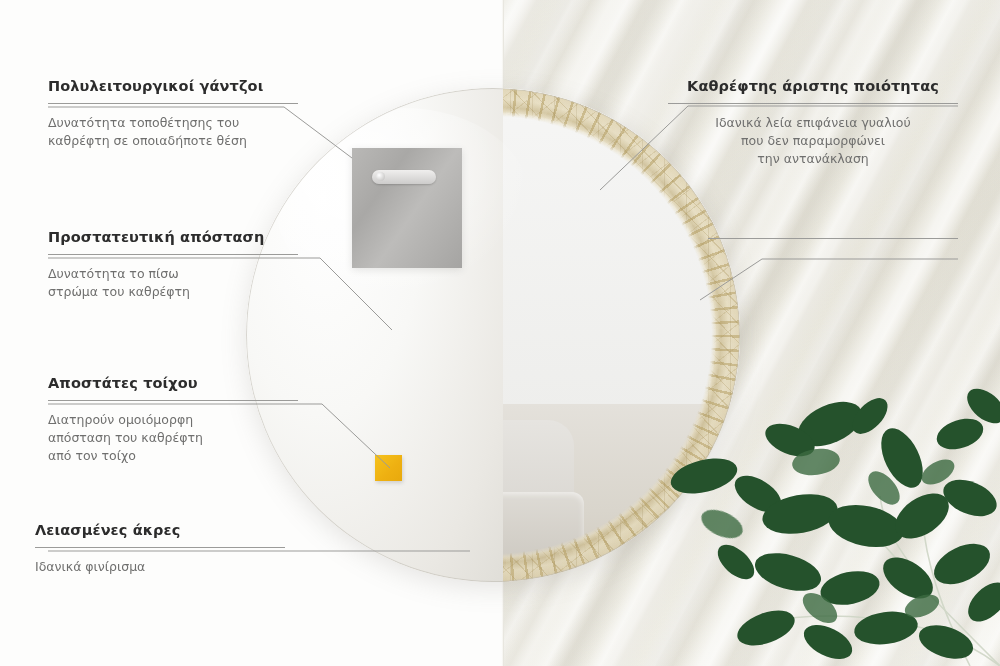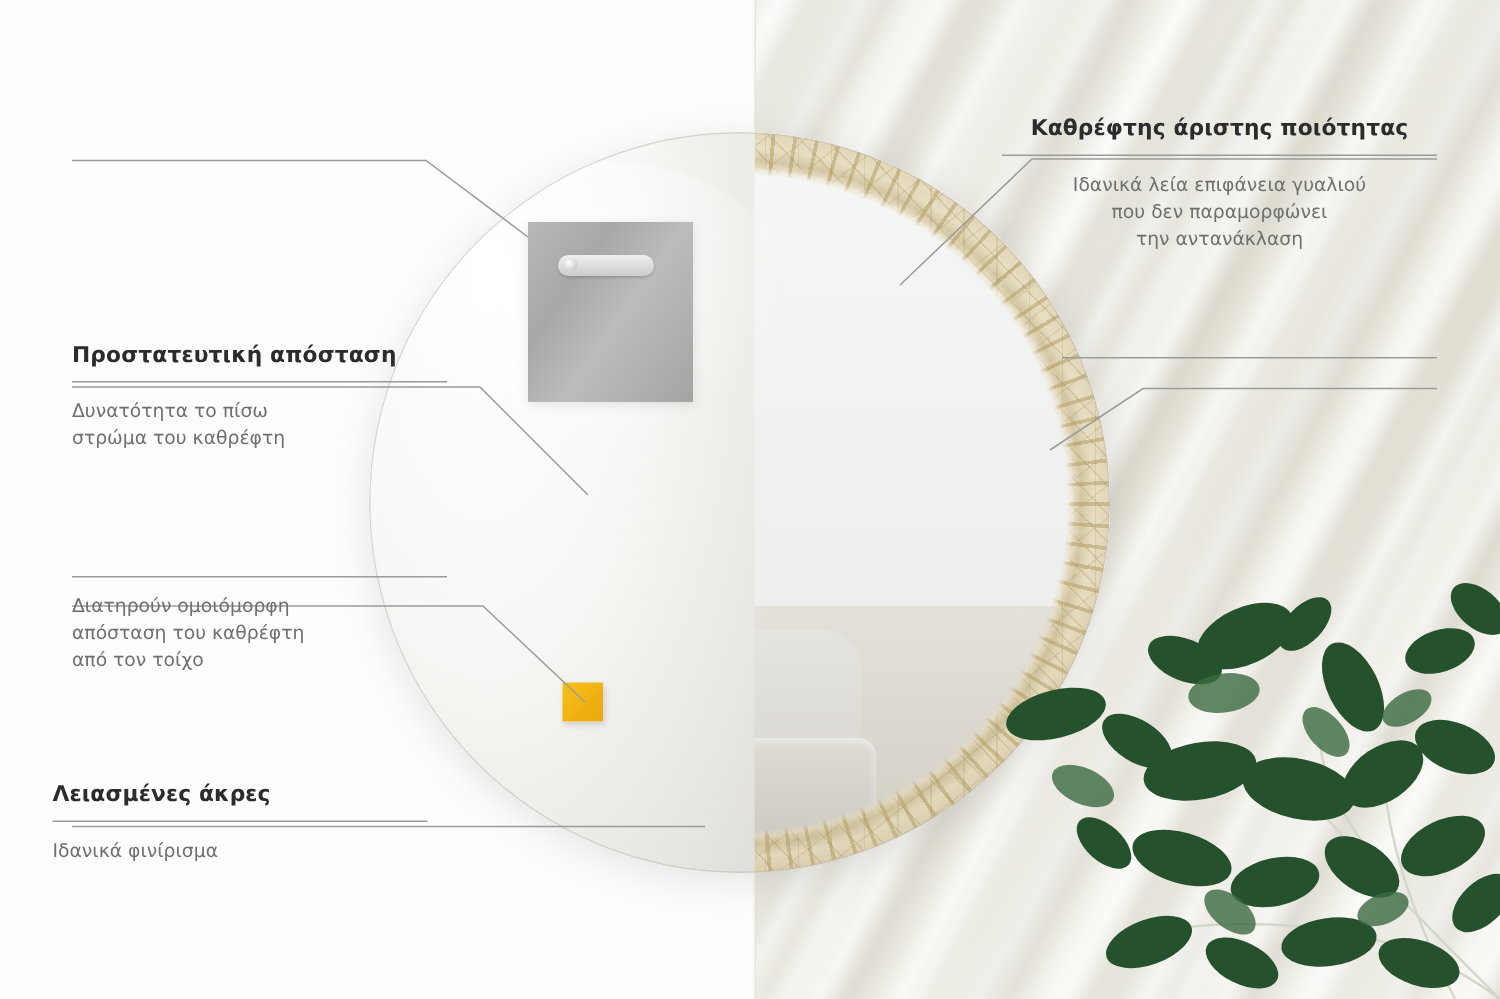--- a/index.html
+++ b/index.html
@@ -230,29 +230,36 @@
     <g fill="none" stroke="#9b9b99" stroke-width="1">
       <path d="M48 107 H284 L352 158"></path>
       <path d="M48 258 H320 L392 330"></path>
       <path d="M48 404 H322 L390 468"></path>
       <path d="M48 551 H470"></path>
       <path d="M958 106 H688 L600 190"></path>
       <path d="M958 259 H762 L700 300"></path>
     </g>
   </svg>
 
+  <div class="callout left" style="left:48px; top:78px; width:250px;">
+    <div class="title">Πολυλειτουργικοί γάντζοι</div>
+    <div class="rule"></div>
+    <div class="desc">Δυνατότητα τοποθέτησης του
+καθρέφτη σε οποιαδήποτε θέση</div>
+  </div>
 
   <div class="callout left" style="left:48px; top:229px; width:250px;">
     <div class="title">Προστατευτική απόσταση</div>
     <div class="rule"></div>
     <div class="desc">Δυνατότητα το πίσω
 στρώμα του καθρέφτη</div>
   </div>
 
   <div class="callout left" style="left:48px; top:375px; width:250px;">
+    <div class="title">Αποστάτες τοίχου</div>
     <div class="rule"></div>
     <div class="desc">Διατηρούν ομοιόμορφη
 απόσταση του καθρέφτη
 από τον τοίχο</div>
   </div>
 
   <div class="callout left" style="left:35px; top:522px; width:250px;">
     <div class="title">Λειασμένες άκρες</div>
     <div class="rule"></div>
     <div class="desc">Ιδανικά φινίρισμα</div>

